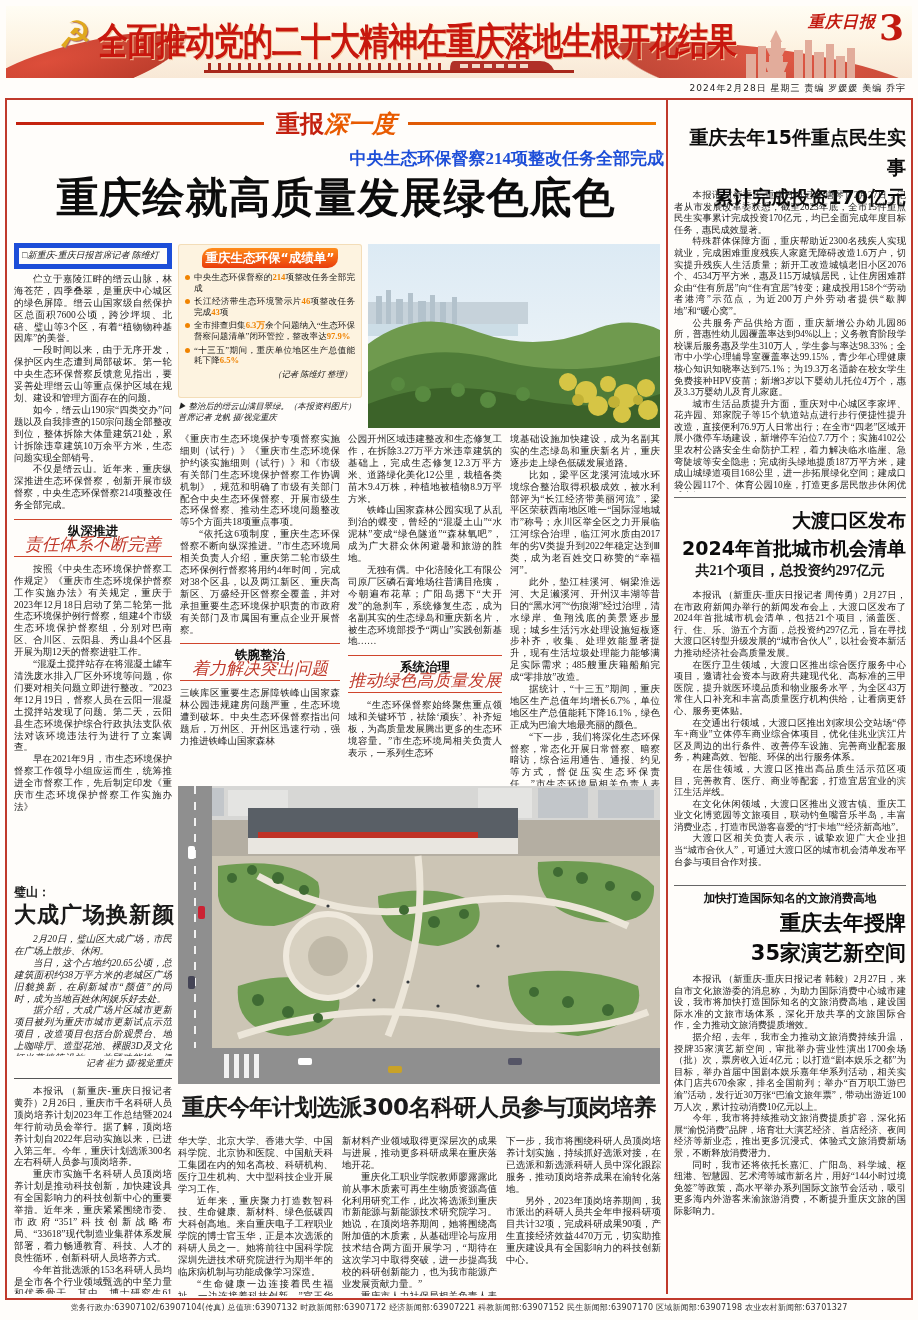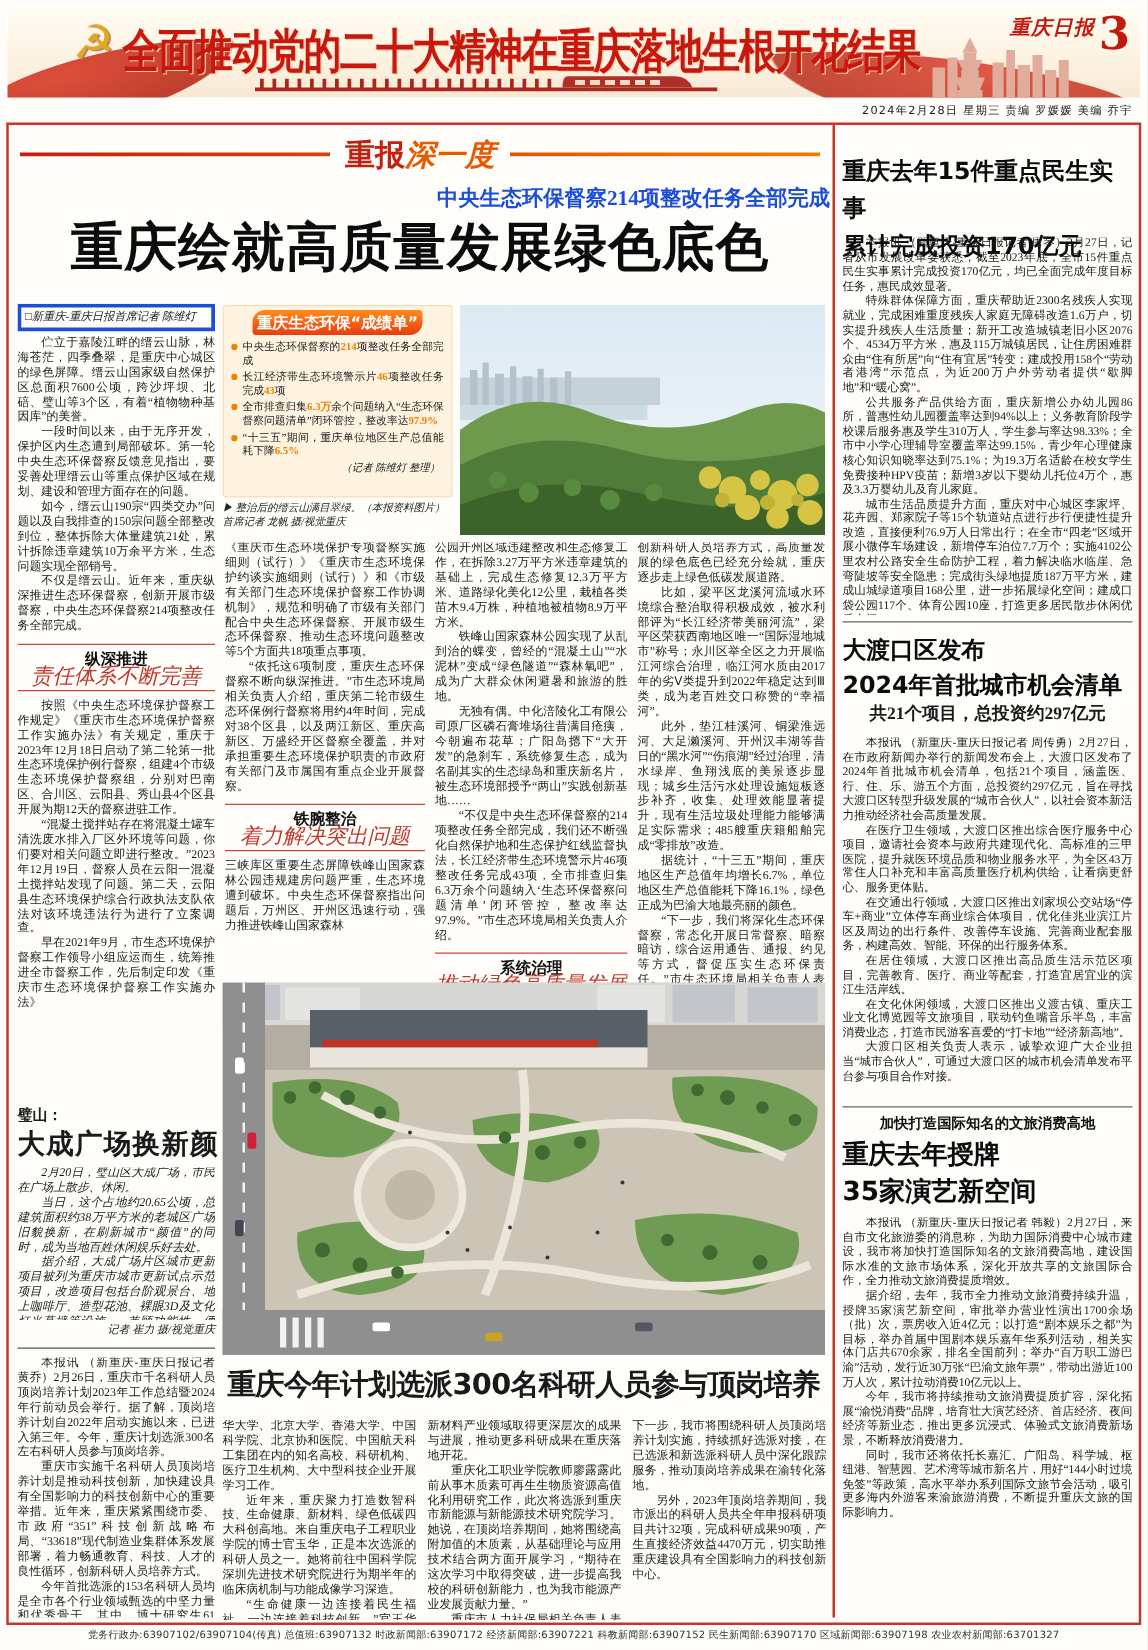--- a/index.html
+++ b/index.html
@@ -34,21 +34,21 @@
   .brand-text{position:absolute;left:0;right:0;top:0;text-align:center;}
   .brand-text span{background:#fffdfa;padding:0 12px;font-family:"DejaVu Sans",sans-serif;
           font-size:24px;font-weight:900;}
   .brand-p1{color:#c3200f;} .brand-p2{color:#e85a00;font-style:italic;}
   .kicker{left:8px;top:147px;width:656px;text-align:right;font-size:17px;font-weight:600;color:#1d4ed8;}
   .headline{left:8px;top:170px;width:656px;text-align:center;font-family:"DejaVu Sans",sans-serif;
           font-size:42px;font-weight:900;letter-spacing:1px;color:#0c0c0c;white-space:nowrap;}
   .col{overflow:hidden;font-size:9.5px;line-height:11.9px;text-align:justify;}
   .col p{margin:0;text-indent:2em;}
   .cont p:first-child{text-indent:0;}
-  .byline-box{border:3px solid #1d4ed8;padding:2px 3px;margin-bottom:5px;font-size:9px;font-style:italic;text-indent:0 !important;}
+  .byline-box{border:5px solid #1d4ed8;padding:2px 3px;margin-bottom:5px;font-size:9px;font-style:italic;text-indent:0 !important;}
   .subhead{border-top:1px solid #d0452c;border-bottom:1px solid #d0452c;text-align:center;
           padding:5px 0;margin:7px 0;}
   .subhead .sa{font-family:"DejaVu Sans",sans-serif;font-size:12.5px;font-weight:bold;color:#111;display:block;}
   .subhead .sb{font-size:17px;font-style:italic;color:#c0392b;display:block;margin-top:2px;}
   
   .scorecard{left:178px;top:244px;width:184px;height:154px;background:#fdf3e0;border-radius:3px;
           box-shadow:0 0 0 1px #f3ddb8 inset;}
   .sc-ribbon{margin:4px auto 3px;width:136px;height:20px;line-height:20px;text-align:center;color:#fff;
           font-family:"DejaVu Sans",sans-serif;font-size:12.5px;font-weight:bold;border-radius:10px 3px 10px 3px;
           background:linear-gradient(180deg,#ff8c1a,#e93c0c);}
@@ -66,21 +66,21 @@
           font-weight:900;letter-spacing:1px;white-space:nowrap;}
   .bs-body{left:14px;top:934px;width:158px;height:122px;font-style:italic;}
   .bs-credit{left:14px;top:1058px;width:158px;text-align:right;font-size:8.8px;font-style:italic;}
   .bs-divider{left:14px;top:1078px;width:158px;border-top:1px solid #555;}
   .left-cont{left:14px;top:1086px;width:158px;height:208px;}
   
   .ky-head{left:178px;top:1092px;width:482px;text-align:center;font-family:"DejaVu Sans",sans-serif;
           font-size:23px;font-weight:900;letter-spacing:-0.5px;white-space:nowrap;}
   .bcol{top:1136px;height:160px;width:155px;}
   
-  .rh{left:674px;width:232px;text-align:left;font-family:"DejaVu Sans",sans-serif;font-weight:900;color:#0c0c0c;}
+  .rh{left:674px;width:232px;text-align:right;font-family:"DejaVu Sans",sans-serif;font-weight:900;color:#0c0c0c;}
   .rbody{left:674px;width:232px;}
   .rdiv{left:674px;width:232px;border-top:1px solid #666;}
   .r2-sub{left:674px;top:562px;width:232px;text-align:center;font-size:14px;font-weight:bold;}
   .r3-kicker{left:674px;top:891px;width:232px;text-align:center;font-family:"DejaVu Sans",sans-serif;
           font-size:11.5px;font-weight:bold;color:#111;}
   
   .footer{left:0;top:1302px;width:918px;text-align:center;font-size:8px;color:#333;
           font-family:"DejaVu Sans",sans-serif;letter-spacing:.2px;}
 </style>
 </head>
@@ -268,34 +268,33 @@
     <div class="paras">
         <p>三峡库区重要生态屏障铁峰山国家森林公园违规建房问题严重，生态环境遭到破坏。中央生态环保督察指出问题后，万州区、开州区迅速行动，强力推进铁峰山国家森林</p>
       </div>
   </div>
 
   <div class="abs col" style="left:348px;top:434px;width:154px;height:446px;">
     <div class="paras cont">
         <p>公园开州区域违建整改和生态修复工作，在拆除3.27万平方米违章建筑的基础上，完成生态修复12.3万平方米、道路绿化美化12公里，栽植各类苗木9.4万株，种植地被植物8.9万平方米。</p>
         <p>铁峰山国家森林公园实现了从乱到治的蝶变，曾经的“混凝土山”“水泥林”变成“绿色隧道”“森林氧吧”，成为广大群众休闲避暑和旅游的胜地。</p>
         <p>无独有偶。中化涪陵化工有限公司原厂区磷石膏堆场往昔满目疮痍，今朝遍布花草；广阳岛摁下“大开发”的急刹车，系统修复生态，成为名副其实的生态绿岛和重庆新名片，被生态环境部授予“两山”实践创新基地……</p>
-        <p>“不仅是中央生态环保督察的214项整改任务全部完成，我们还不断强化自然保护地和生态保护红线监督执法，长江经济带生态环境警示片46项整改任务完成43项，全市排查归集6.3万余个问题纳入‘生态环保督察问题清单’闭环管控，整改率达97.9%。”市生态环境局相关负责人介绍。</p>
       </div>
     <div class="subhead">
       <span class="sa">系统治理</span>
       <span class="sb">推动绿色高质量发展</span>
     </div>
     <div class="paras">
         <p>“生态环保督察始终聚焦重点领域和关键环节，祛除‘顽疾’、补齐短板，为高质量发展腾出更多的生态环境容量。”市生态环境局相关负责人表示，一系列生态环</p>
       </div>
   </div>
 
   <div class="abs col" style="left:510px;top:434px;width:150px;height:446px;">
     <div class="paras cont">
-        <p>创新科研人员培养方式，高质量发展的绿色底色已经充分绘就，重庆逐步走上绿色低碳发展道路。</p>
+        <p>境基础设施加快建设，成为名副其实的生态绿岛和重庆新名片，重庆逐步走上绿色低碳发展道路。</p>
         <p>比如，梁平区龙溪河流域水环境综合整治取得积极成效，被水利部评为“长江经济带美丽河流”，梁平区荣获西南地区唯一“国际湿地城市”称号；永川区举全区之力开展临江河综合治理，临江河水质由2017年的劣Ⅴ类提升到2022年稳定达到Ⅲ类，成为老百姓交口称赞的“幸福河”。</p>
         <p>此外，垫江桂溪河、铜梁淮远河、大足濑溪河、开州汉丰湖等昔日的“黑水河”“伤痕湖”经过治理，清水绿岸、鱼翔浅底的美景逐步显现；城乡生活污水处理设施短板逐步补齐，收集、处理效能显著提升，现有生活垃圾处理能力能够满足实际需求；485艘重庆籍船舶完成“零排放”改造。</p>
         <p>据统计，“十三五”期间，重庆地区生产总值年均增长6.7%，单位地区生产总值能耗下降16.1%，绿色正成为巴渝大地最亮丽的颜色。</p>
         <p>“下一步，我们将深化生态环保督察，常态化开展日常督察、暗察暗访，综合运用通告、通报、约见等方式，督促压实生态环保责任。”市生态环境局相关负责人表示，重庆将持续提升“生态环保督察问题清单”闭环管控能力，深化“大综合一体化”行政执法体制改革，完善行刑衔接机制，探索组建基层生态环保督察联动中心（站），接续实施系列专项执法行动，依法查处生态环境违法行为。</p>
       </div>
   </div>
 
   <div class="abs photo2">
     <svg width="482" height="298" viewBox="0 0 482 298">
       <rect width="482" height="298" fill="#b4aea2"></rect>

